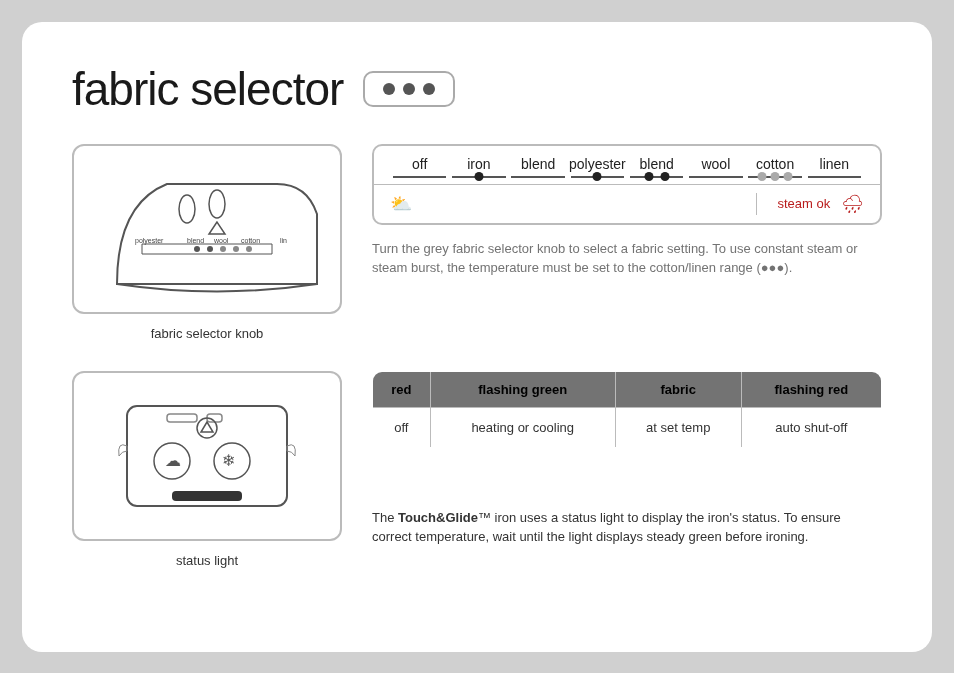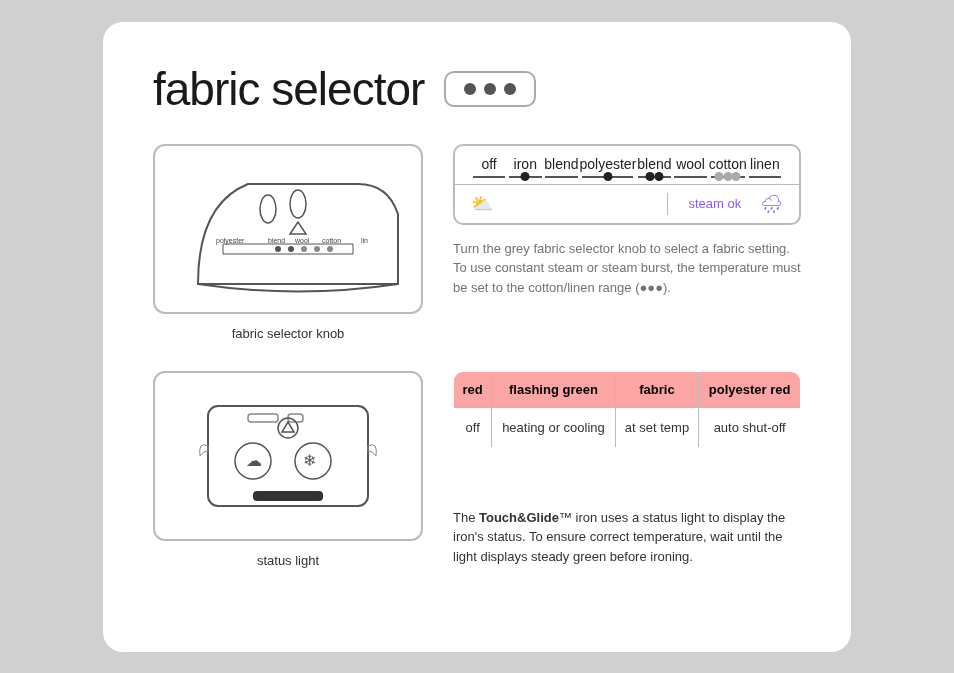--- a/index.html
+++ b/index.html
@@ -7,21 +7,21 @@
       background: #d0d0d0;
       display: flex;
       justify-content: center;
       align-items: center;
       min-height: 100vh;
       font-family: Arial, Helvetica, sans-serif;
     }
     .page {
       background: #ffffff;
       border-radius: 20px;
-      width: 748px;
+      width: 910px;
       min-height: 630px;
       padding: 40px 50px;
       position: relative;
     }
     .title-row {
       display: flex;
       align-items: center;
       gap: 20px;
       margin-bottom: 28px;
     }
@@ -132,24 +132,24 @@
     .steam-low {
       flex: 1;
       font-size: 13px;
       color: #333;
       display: flex;
       align-items: center;
       gap: 6px;
     }
     .steam-ok {
       font-size: 13px;
-      color: #8b5cf6;
-      display: flex;
-      align-items: center;
-      gap: 19px;
+      color: #b91c1c;
+      display: flex;
+      align-items: center;
+      gap: 11px;
       padding-left: 20px;
       border-left: 1px solid #bbb;
     }
     .steam-icon {
       font-size: 18px;
     }
     .description-text {
       font-size: 13px;
       color: #737373;
       line-height: 1.5;
@@ -182,21 +182,21 @@
       border: 1.5px solid #bbb;
       border-radius: 10px;
       overflow: hidden;
     }
     table.status-tbl th {
       border: 1.5px solid #bbb;
       padding: 10px 8px;
       font-weight: bold;
       font-size: 13px;
       text-align: center;
-      background: #fca5a5;
+      background: #737373;
     }
     table.status-tbl td {
       border: 1.5px solid #bbb;
       padding: 12px 8px;
       text-align: center;
       font-size: 13px;
       color: #333;
     }
     .status-description {
       font-size: 13px;
@@ -353,21 +353,21 @@
       <div class="image-label">status light</div>
     </div>
 
     <div class="status-table-wrapper">
       <table class="status-tbl">
         <thead>
           <tr>
             <th>red</th>
             <th>flashing green</th>
             <th>fabric</th>
-            <th>polyester red</th>
+            <th>flashing red</th>
           </tr>
         </thead>
         <tbody>
           <tr>
             <td>off</td>
             <td>heating or cooling</td>
             <td>at set temp</td>
             <td>auto shut-off</td>
           </tr>
         </tbody>

